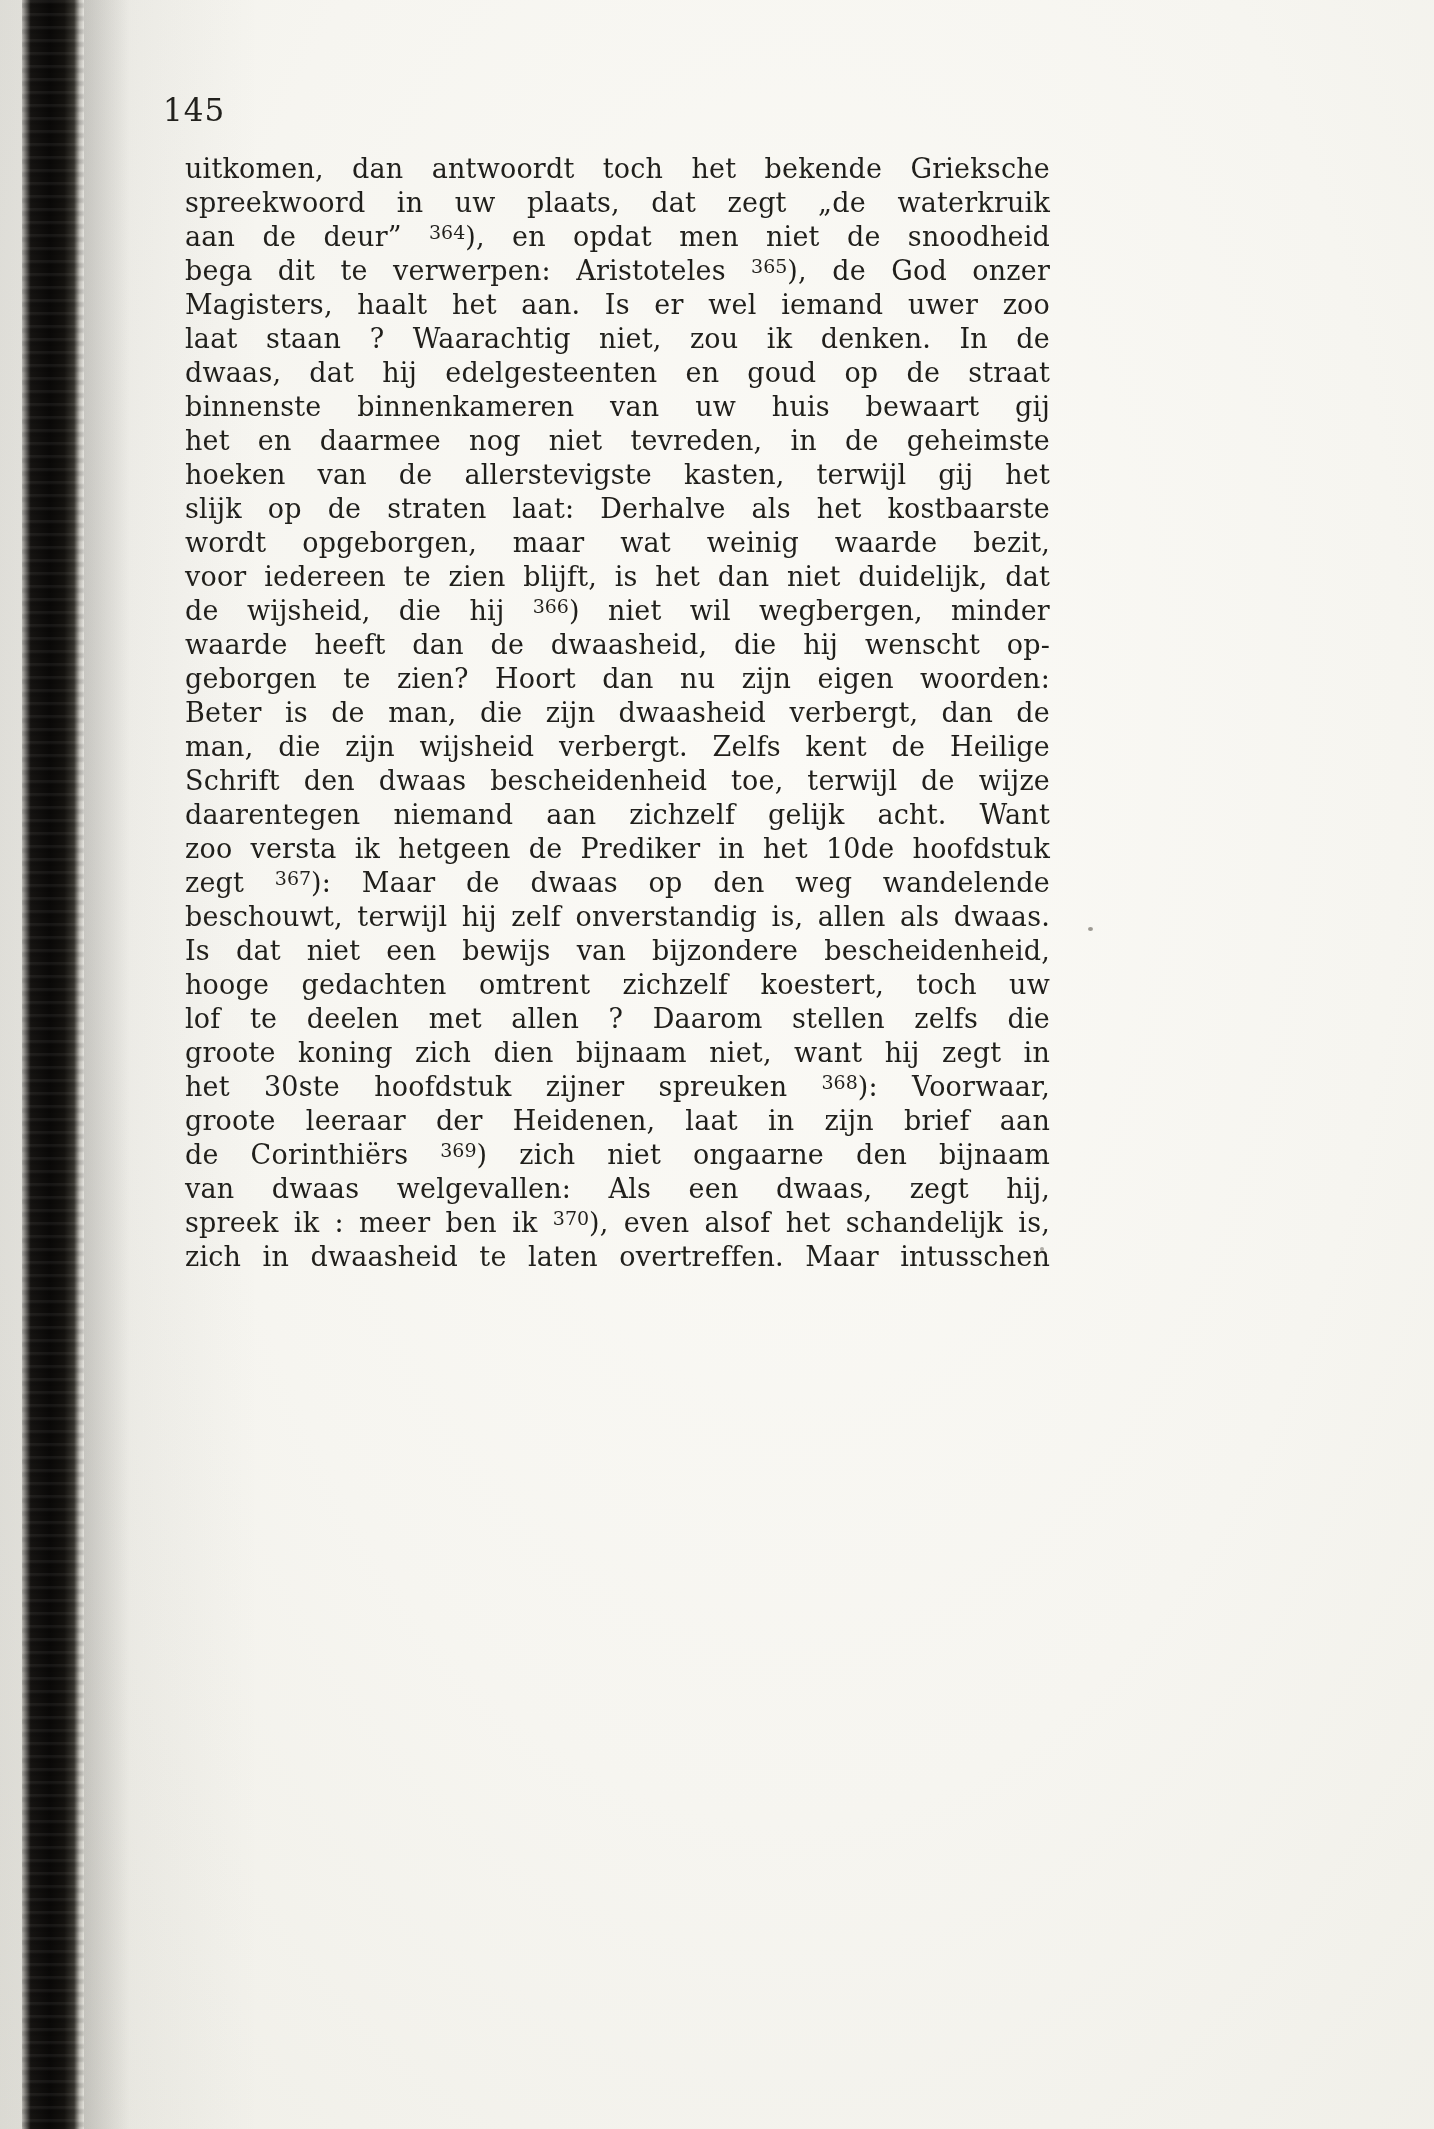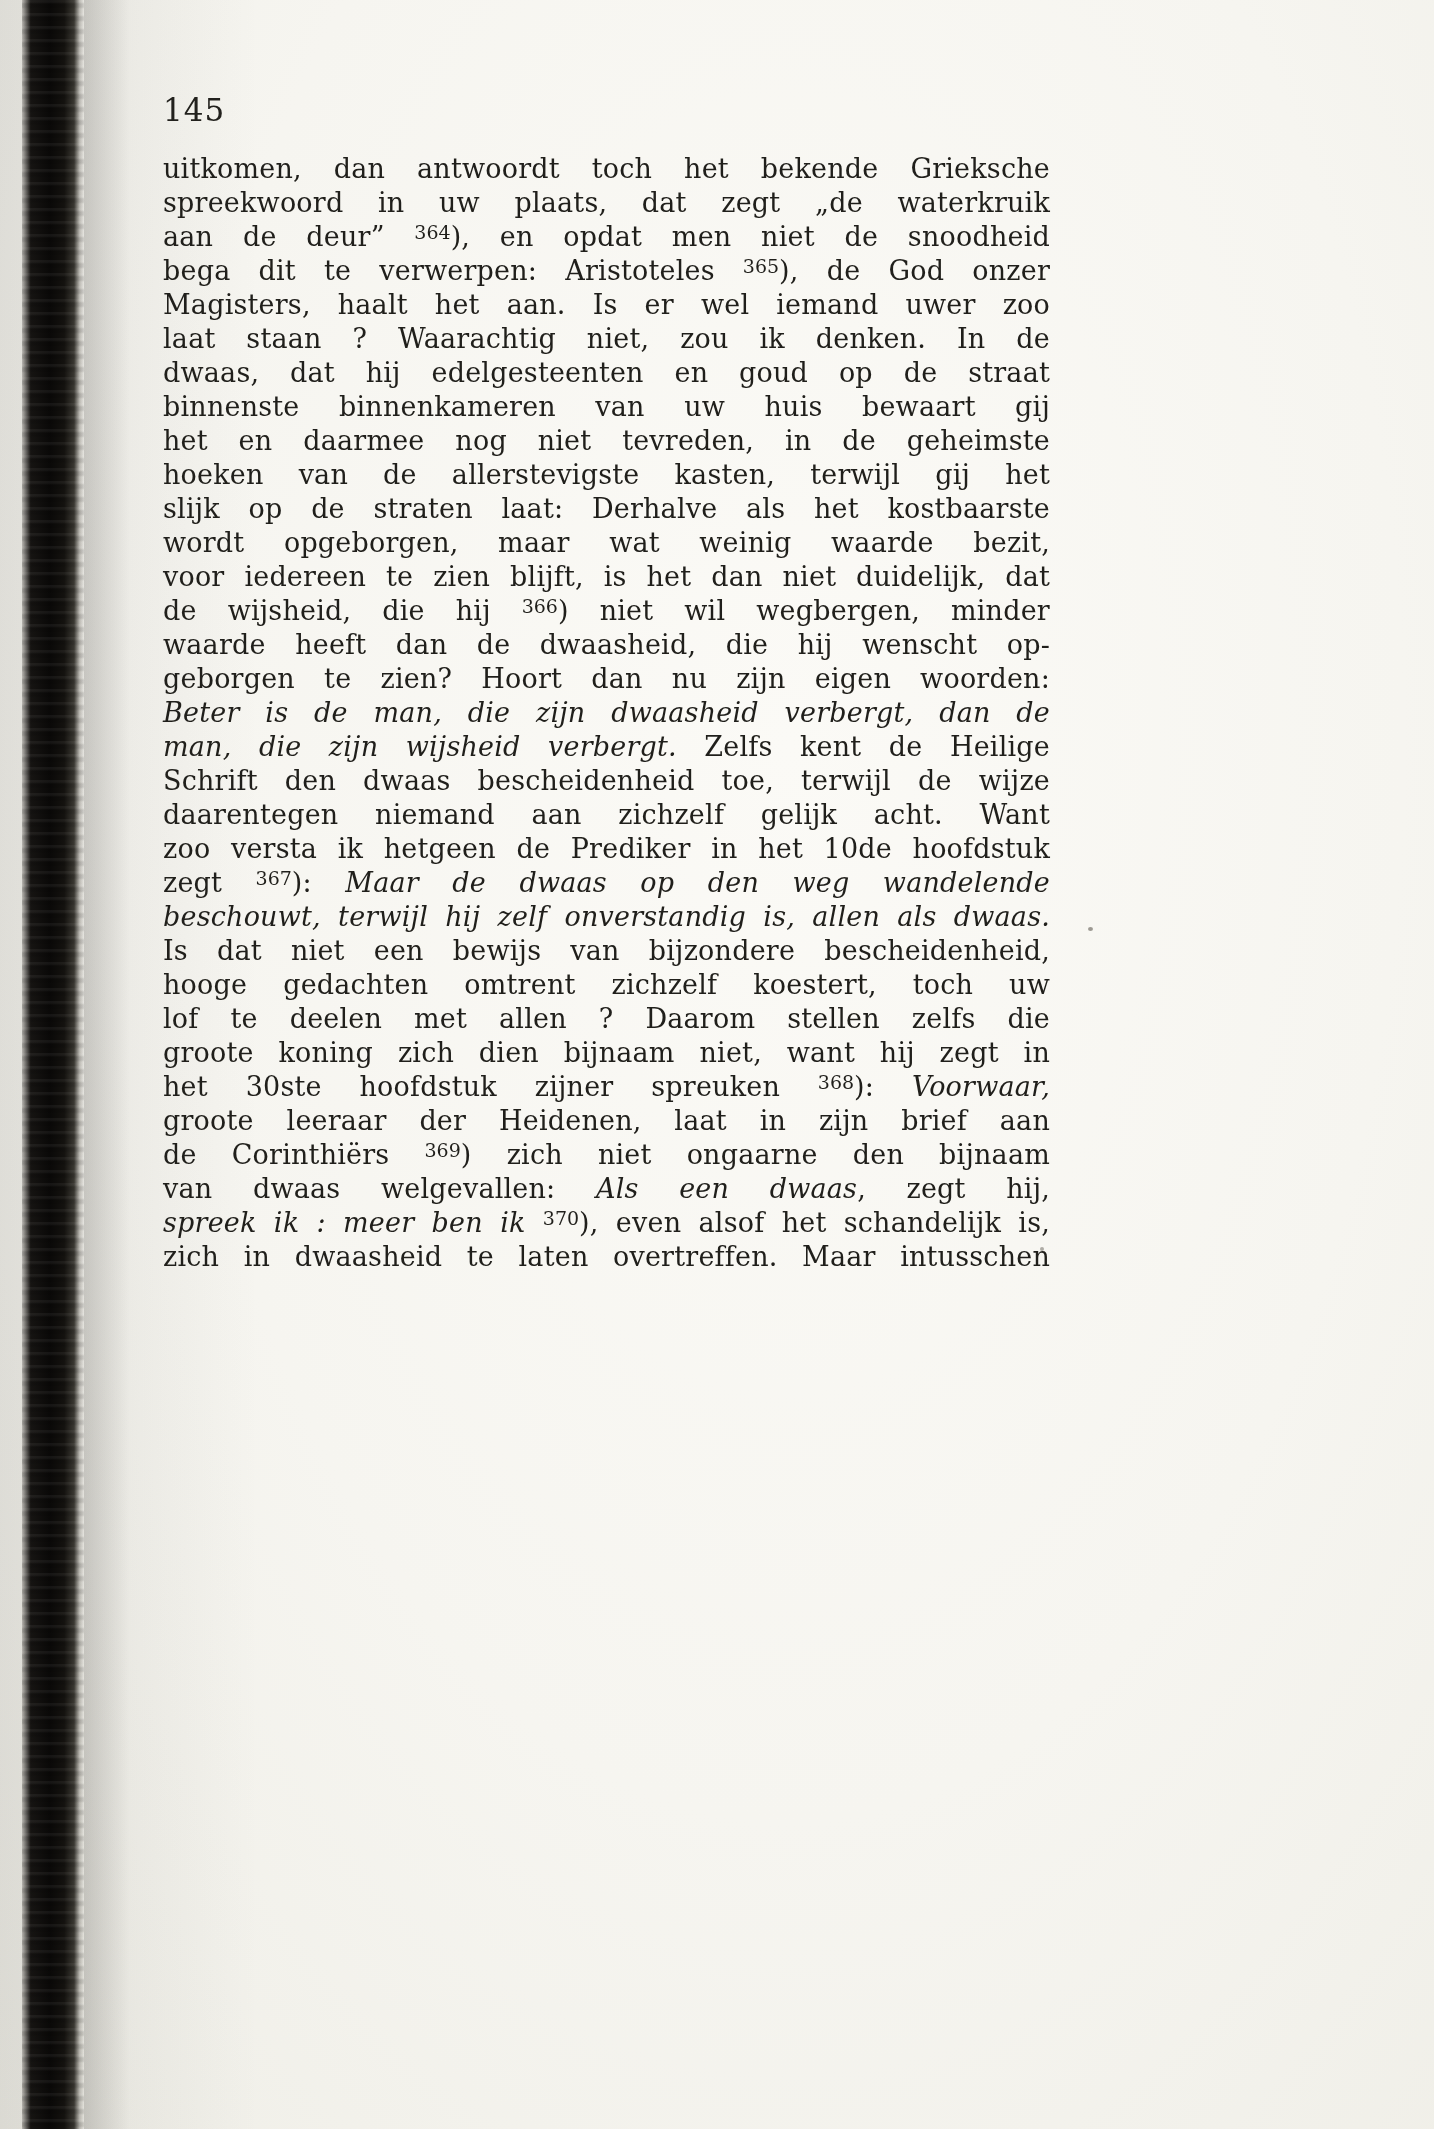--- a/index.html
+++ b/index.html
@@ -66,23 +66,24 @@
     width: 887px;
     font-size: 27px;
     line-height: 34px;
     letter-spacing: 0.2px;
   }
   .line {
     text-align: justify;
     text-align-last: justify;
     height: 34px;
     white-space: nowrap; 
+    margin-left: 22px;
   }
   .line span, .line sup { white-space: normal; }
-  .it { font-style: italic; }
+  .it { }
   sup {
     font-size: 19px;
     line-height: 0;
     vertical-align: 7px;
     letter-spacing: 0;
   }
 
   .speck {
     position: absolute;
     border-radius: 50%;

